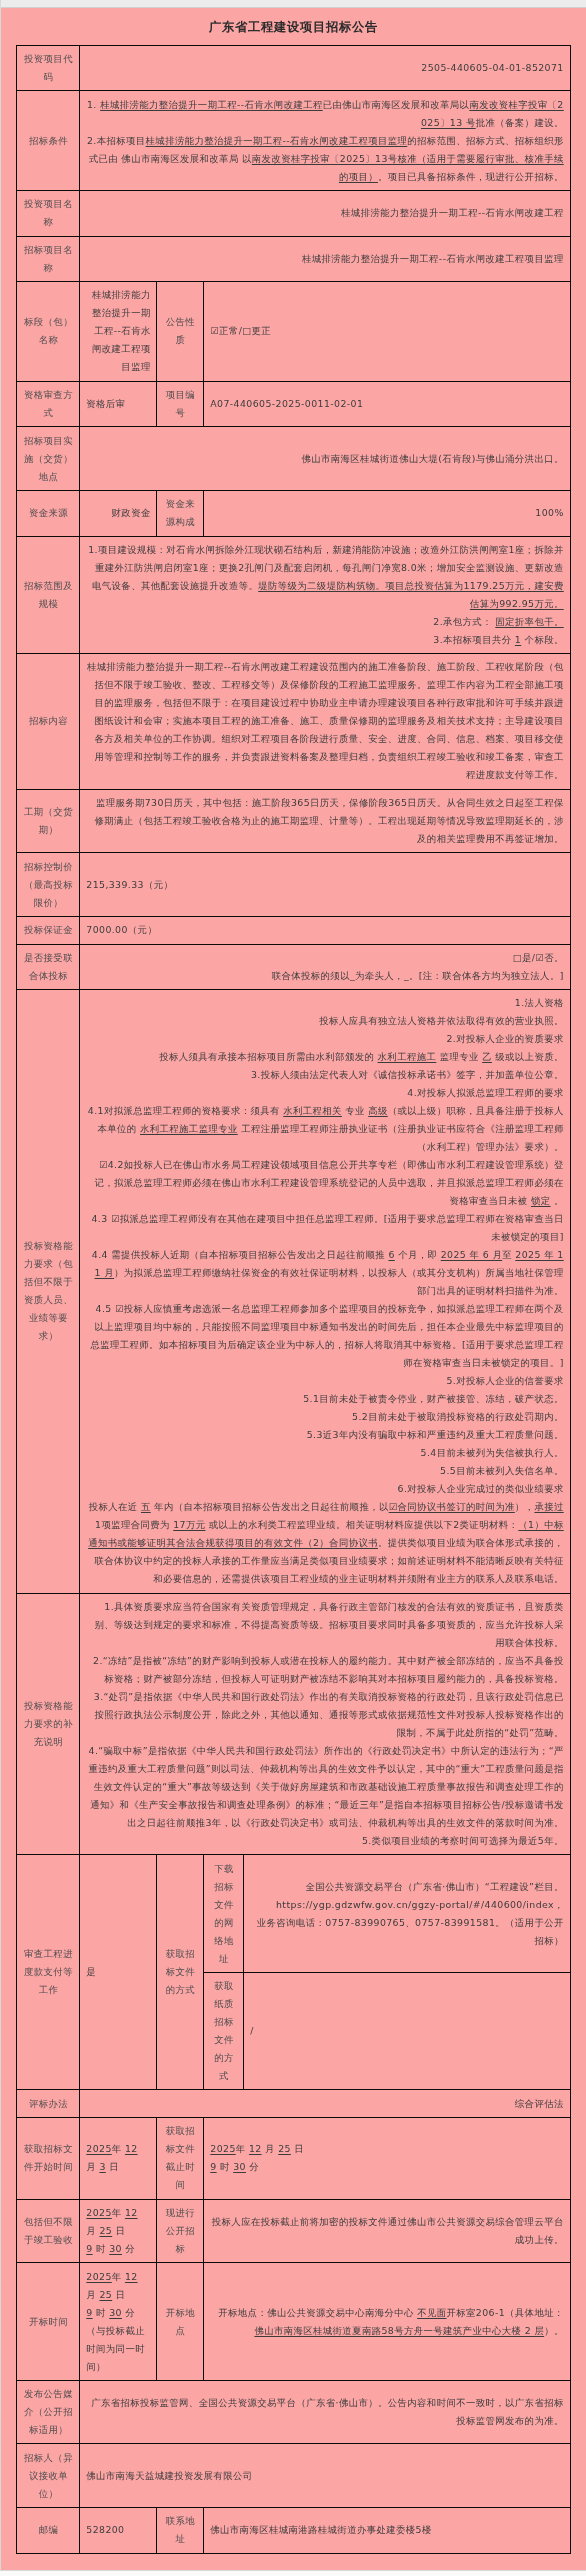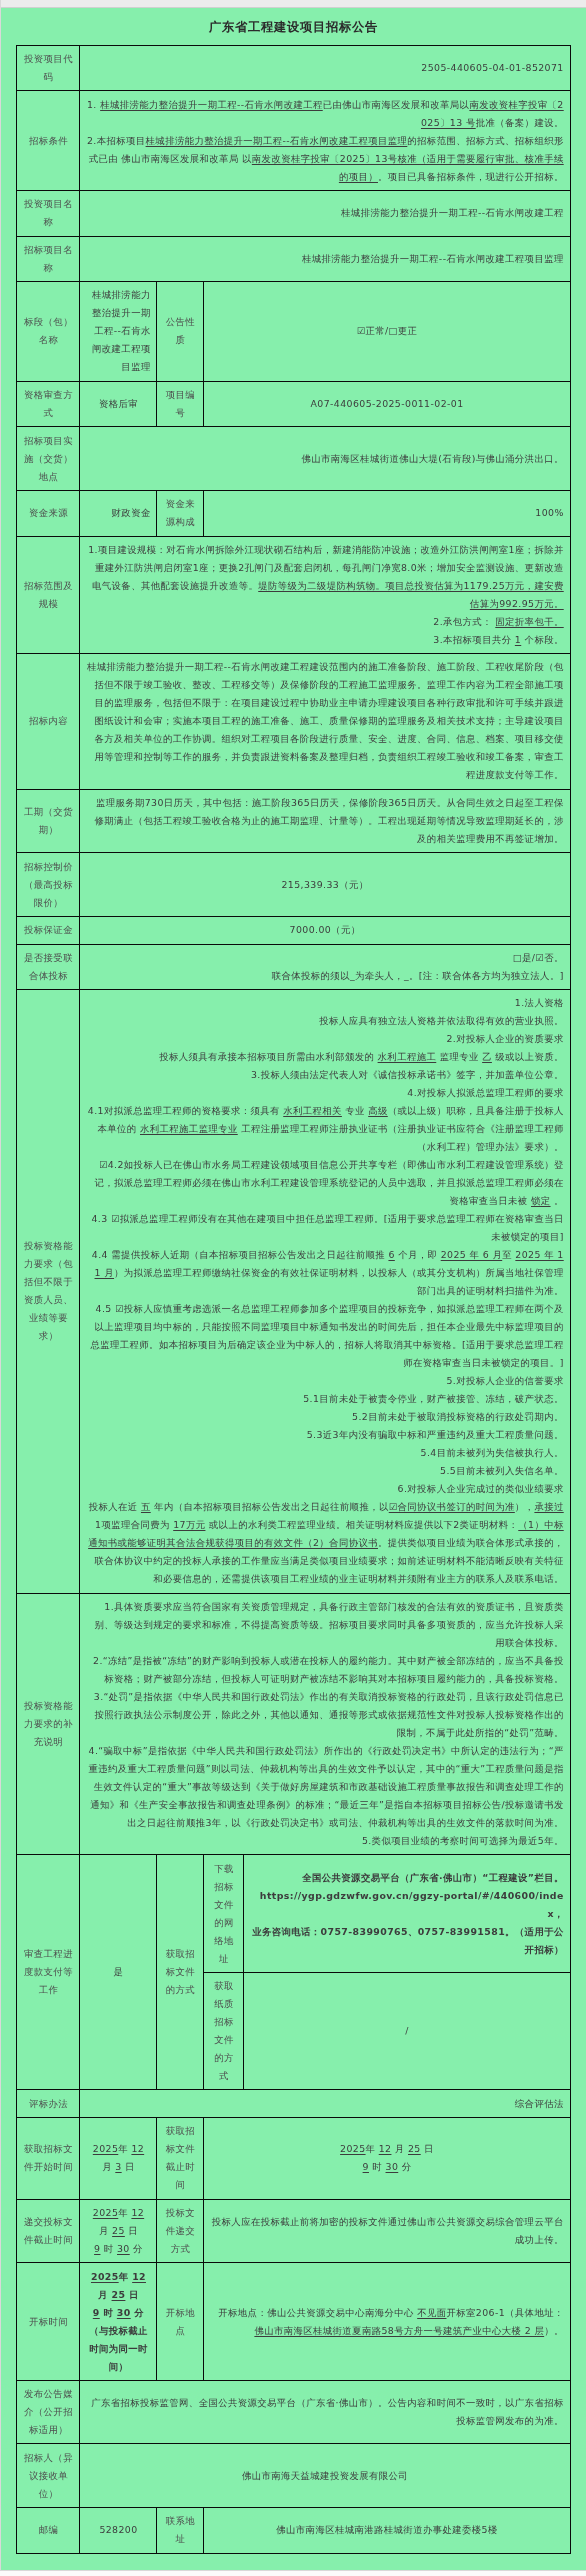--- a/index.html
+++ b/index.html
@@ -1,30 +1,30 @@
 <!DOCTYPE html>
 <html style="font-size:11.6px"><head>
 <meta charset="utf-8">
 <style>
   html,body{margin:0;padding:0;background:#fbfbfb;}
-  .page{width:585px;min-height:2570px;background:#86efac;border:0.7px solid #d9d9d9;border-top:none;
+  .page{width:585px;min-height:2570px;background:#fca5a5;border:0.7px solid #d9d9d9;border-top:none;
         font-family:"DejaVu Sans","Liberation Sans",sans-serif;color:#3c3c3c;}
   .topbar{height:6.5px;background:#ececec;border-bottom:0.7px solid #d0d0d0;}
   .doc-title{font-size:12.3px;font-weight:bold;color:#2b2b2b;text-align:center;margin:11.6px 0 8.7px 0;letter-spacing:0.7px;}
   table.doc{width:553px;margin:0 auto 14.5px auto;border-collapse:collapse;table-layout:fixed;}
   table.doc td{border:1.4px solid #0a0a0a;font-size:9.4px;line-height:18px;padding:4.3px 5.8px;
                vertical-align:middle;word-break:break-all;letter-spacing:0.4px;}
   td.lb{text-align:center;font-weight:normal;color:#4d4d4d;padding:5.8px 1.4px;letter-spacing:0;}
-  td.c{text-align:center;}
+  td.c{text-align:left;}
   td.l{text-align:right;}
   td.plg{padding:11px 5.8px;}
   td.pxl{padding:24.6px 5.8px;}
   td.pmd{padding:16px 5.8px;}
   .loose{line-height:27.5px;}
-  .loose2{line-height:22px;font-weight:bold;}
+  .loose2{line-height:22px;}
   u{text-decoration:underline;text-underline-offset:2.2px;}
 </style>
 </head>
 <body>
 
 <div class="page">
   <div class="topbar"></div>
   <h1 class="doc-title">广东省工程建设项目招标公告</h1>
 
   <table class="doc">
@@ -141,23 +141,23 @@
     </tr>
 
     <tr>
       <td class="lb">获取招标文件开始时间</td>
       <td class="c plg"><u>2025</u>年 <u>12</u> 月 <u>3</u> 日</td>
       <td class="lb">获取招标文件截止时间</td>
       <td class="c" colspan="2"><u>2025</u>年 <u>12</u> 月 <u>25</u> 日<br><u>9</u> 时 <u>30</u> 分</td>
     </tr>
 
     <tr>
-      <td class="lb">递交投标文件截止时间</td>
+      <td class="lb">包括但不限于竣工验收</td>
       <td class="c"><u>2025</u>年 <u>12</u> 月 <u>25</u> 日<br><u>9</u> 时 <u>30</u> 分</td>
-      <td class="lb">投标文件递交方式</td>
+      <td class="lb">现进行公开招标</td>
       <td class="l" colspan="2">投标人应在投标截止前将加密的投标文件通过佛山市公共资源交易综合管理云平台成功上传。</td>
     </tr>
 
     <tr>
       <td class="lb">开标时间</td>
       <td class="c loose2"><u>2025</u>年 <u>12</u> 月 <u>25</u> 日<br><u>9</u> 时 <u>30</u> 分（与投标截止时间为同一时间）</td>
       <td class="lb">开标地点</td>
       <td class="l" colspan="2">开标地点：佛山公共资源交易中心南海分中心 <u>不见面</u>开标室206-1（具体地址：<u>佛山市南海区桂城街道夏南路58号方舟一号建筑产业中心大楼 2 层</u>）。</td>
     </tr>
 

